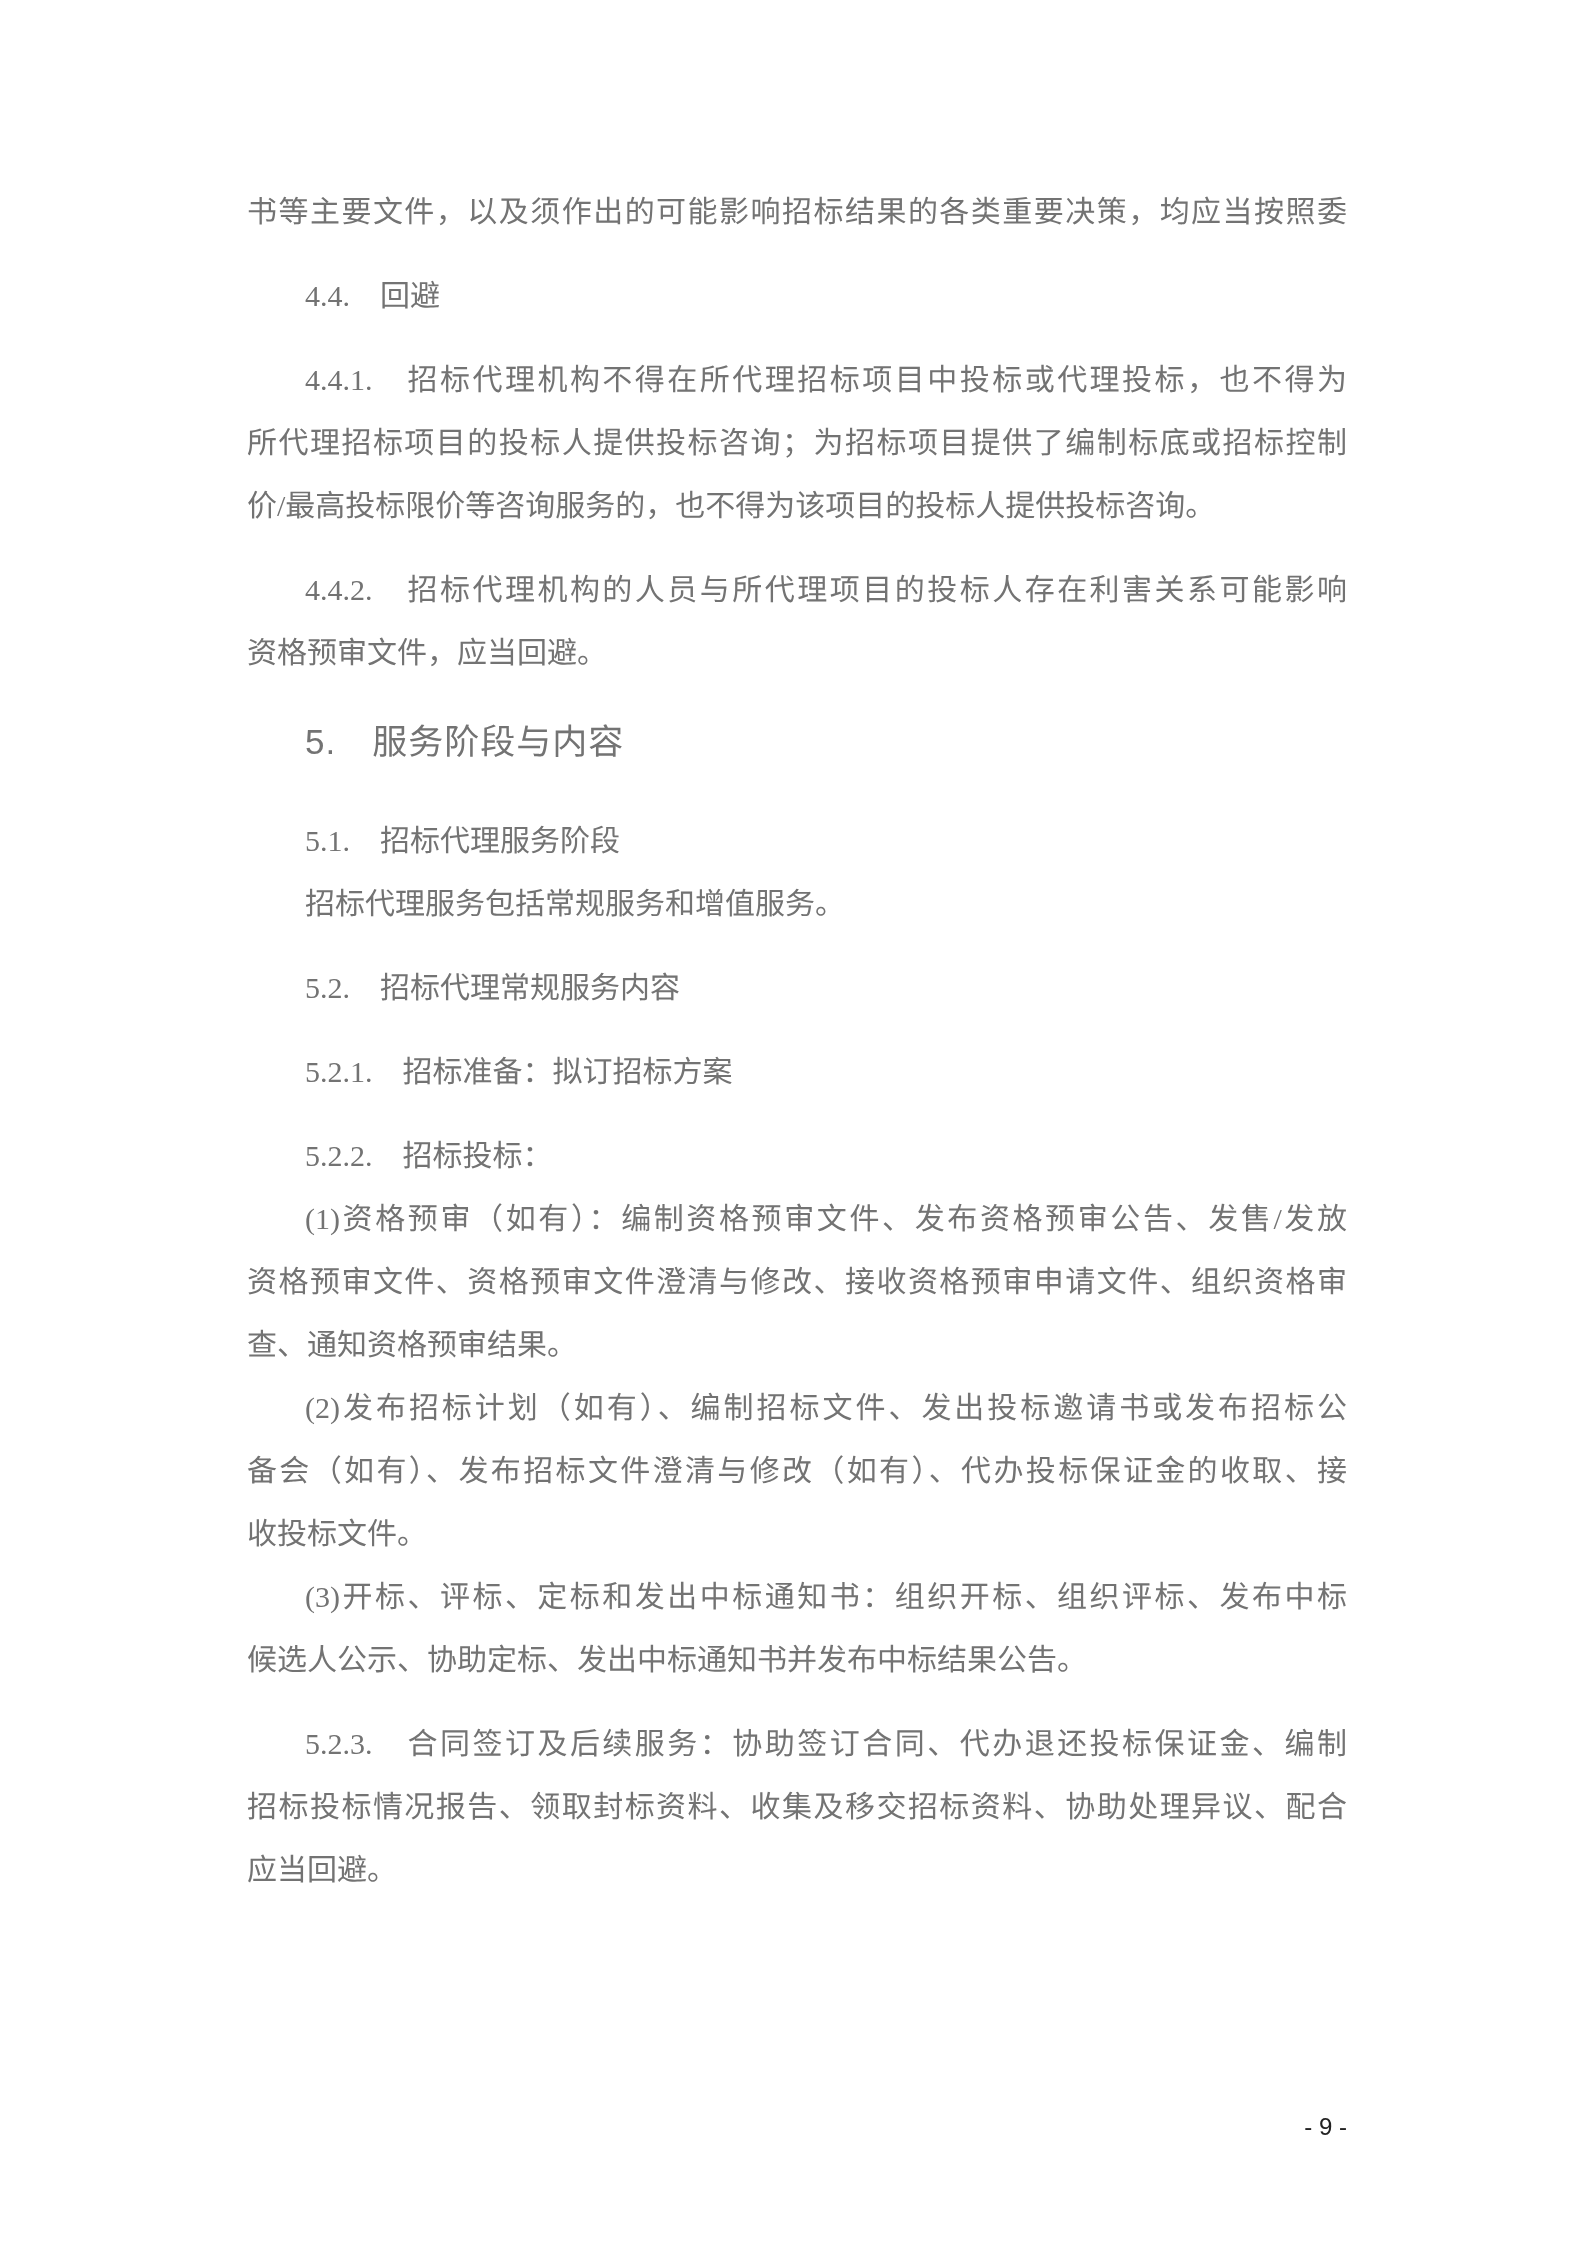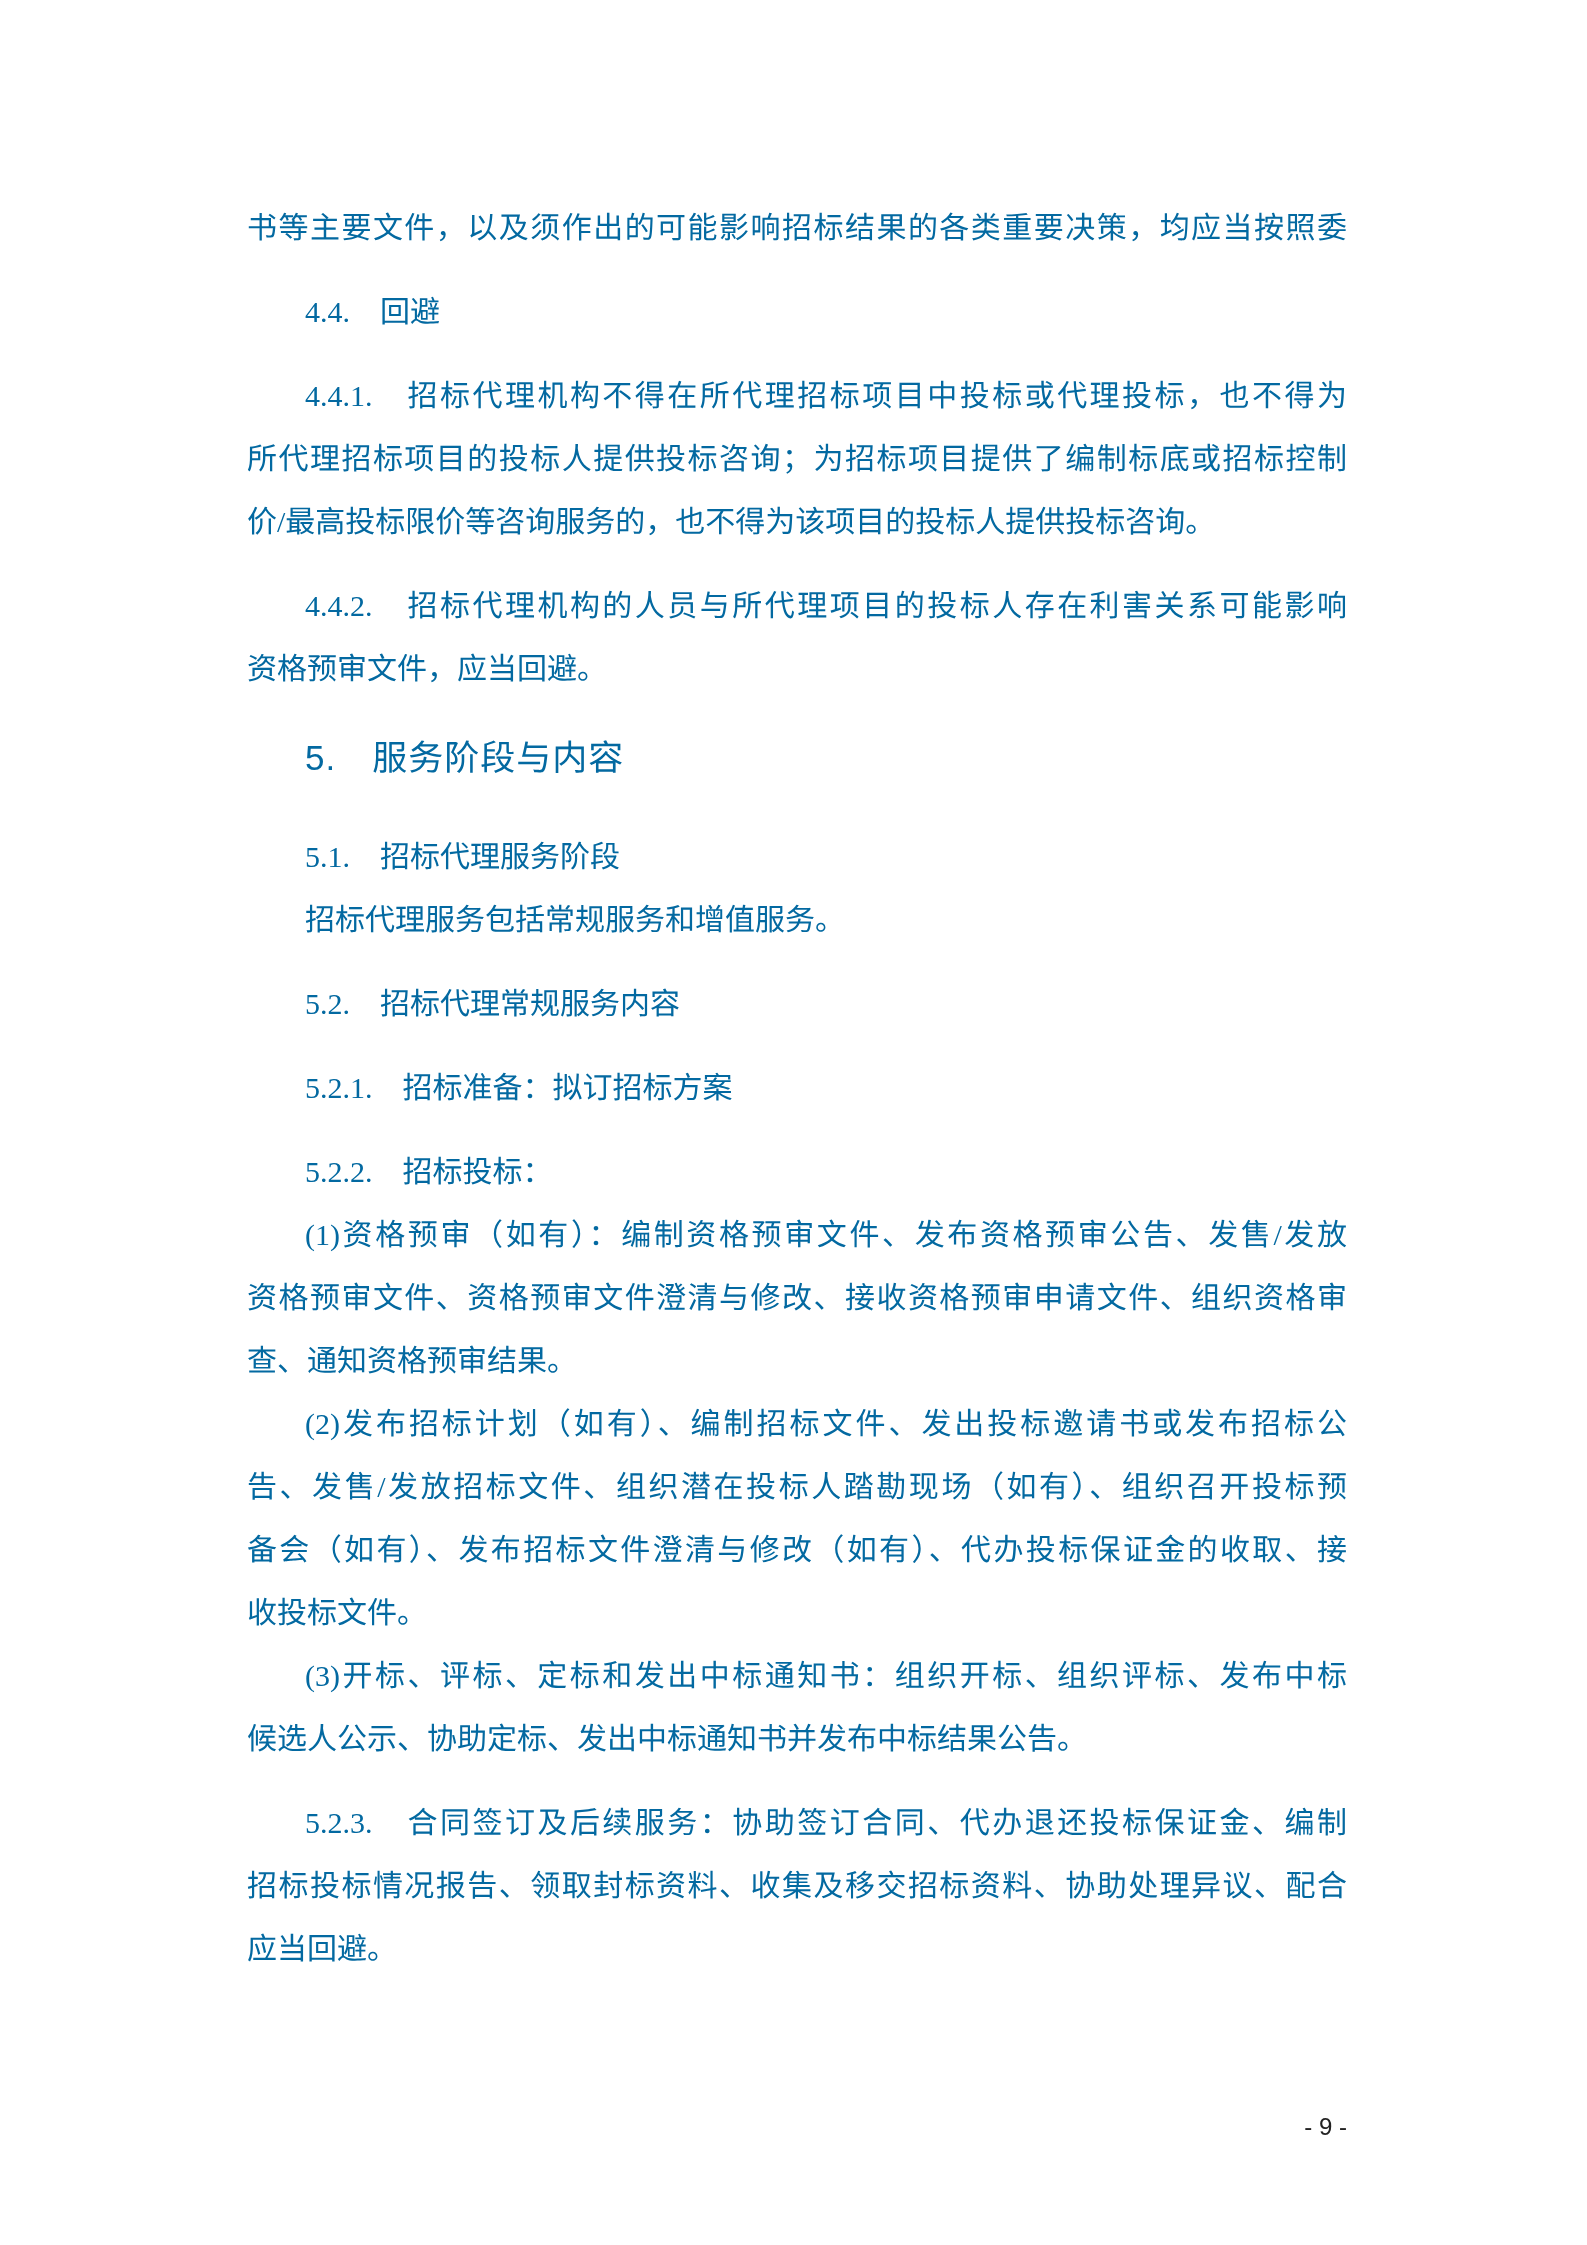--- a/index.html
+++ b/index.html
@@ -10,26 +10,26 @@
   .page {
     position: relative;
     width: 1587px;
     height: 2245px;
     background: #ffffff;
     overflow: hidden;
   }
   .content {
     position: absolute;
     left: 247px;
-    top: 196px;
+    top: 180px;
     width: 1100px;
     font-family: "Liberation Serif", "DejaVu Serif", serif;
     font-size: 30px;
     line-height: 63px;
-    color: #0369a1;
+    color: #737373;
   }
   .line {
     white-space: pre-wrap;
   }
   .first, .first-fill {
     text-indent: 58px;
   }
   .cont-fill, .first-fill {
     text-align: justify;
     text-align-last: justify;
@@ -74,21 +74,20 @@
       <div class="line heading">5.　服务阶段与内容</div>
       <div class="line first">5.1.　招标代理服务阶段</div>
       <div class="line first">招标代理服务包括常规服务和增值服务。</div>
       <div class="line first gap">5.2.　招标代理常规服务内容</div>
       <div class="line first gap">5.2.1.　招标准备：拟订招标方案</div>
       <div class="line first gap">5.2.2.　招标投标：</div>
       <div class="line first-fill">(1)资格预审（如有）：编制资格预审文件、发布资格预审公告、发售/发放</div>
       <div class="line cont-fill">资格预审文件、资格预审文件澄清与修改、接收资格预审申请文件、组织资格审</div>
       <div class="line cont">查、通知资格预审结果。</div>
       <div class="line first-fill">(2)发布招标计划（如有）、编制招标文件、发出投标邀请书或发布招标公</div>
-      <div class="line cont-fill">告、发售/发放招标文件、组织潜在投标人踏勘现场（如有）、组织召开投标预</div>
       <div class="line cont-fill">备会（如有）、发布招标文件澄清与修改（如有）、代办投标保证金的收取、接</div>
       <div class="line cont">收投标文件。</div>
       <div class="line first-fill">(3)开标、评标、定标和发出中标通知书：组织开标、组织评标、发布中标</div>
       <div class="line cont">候选人公示、协助定标、发出中标通知书并发布中标结果公告。</div>
       <div class="line first-fill gap">5.2.3.　合同签订及后续服务：协助签订合同、代办退还投标保证金、编制</div>
       <div class="line cont-fill">招标投标情况报告、领取封标资料、收集及移交招标资料、协助处理异议、配合</div>
       <div class="line cont">应当回避。</div>
     </div>
   <div class="footer">
     <span>- 9 -</span>

